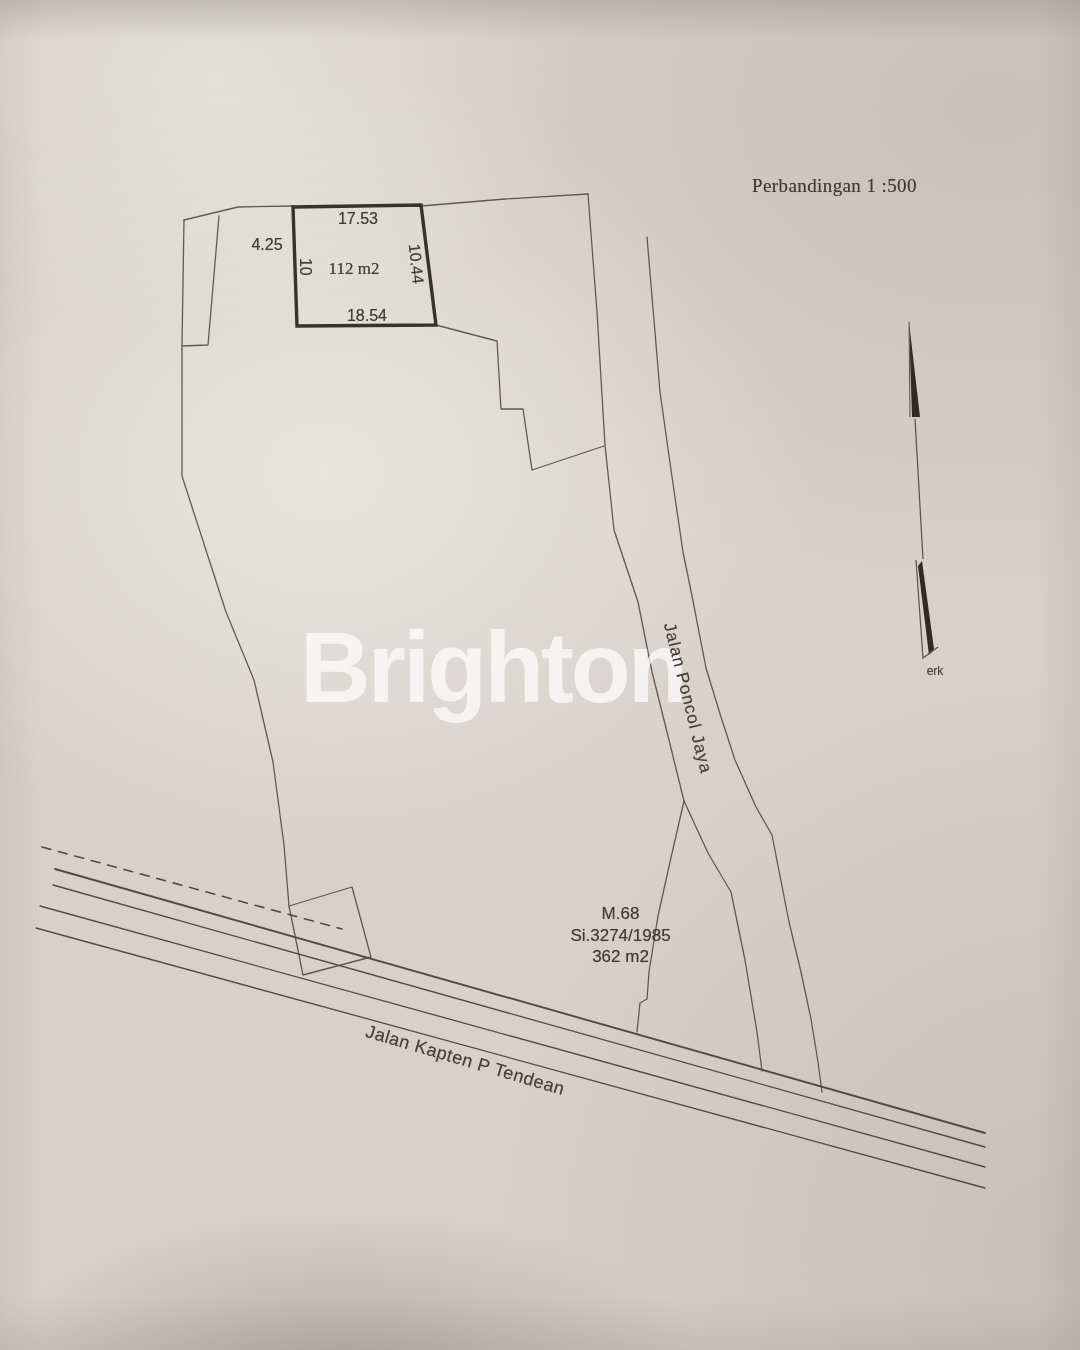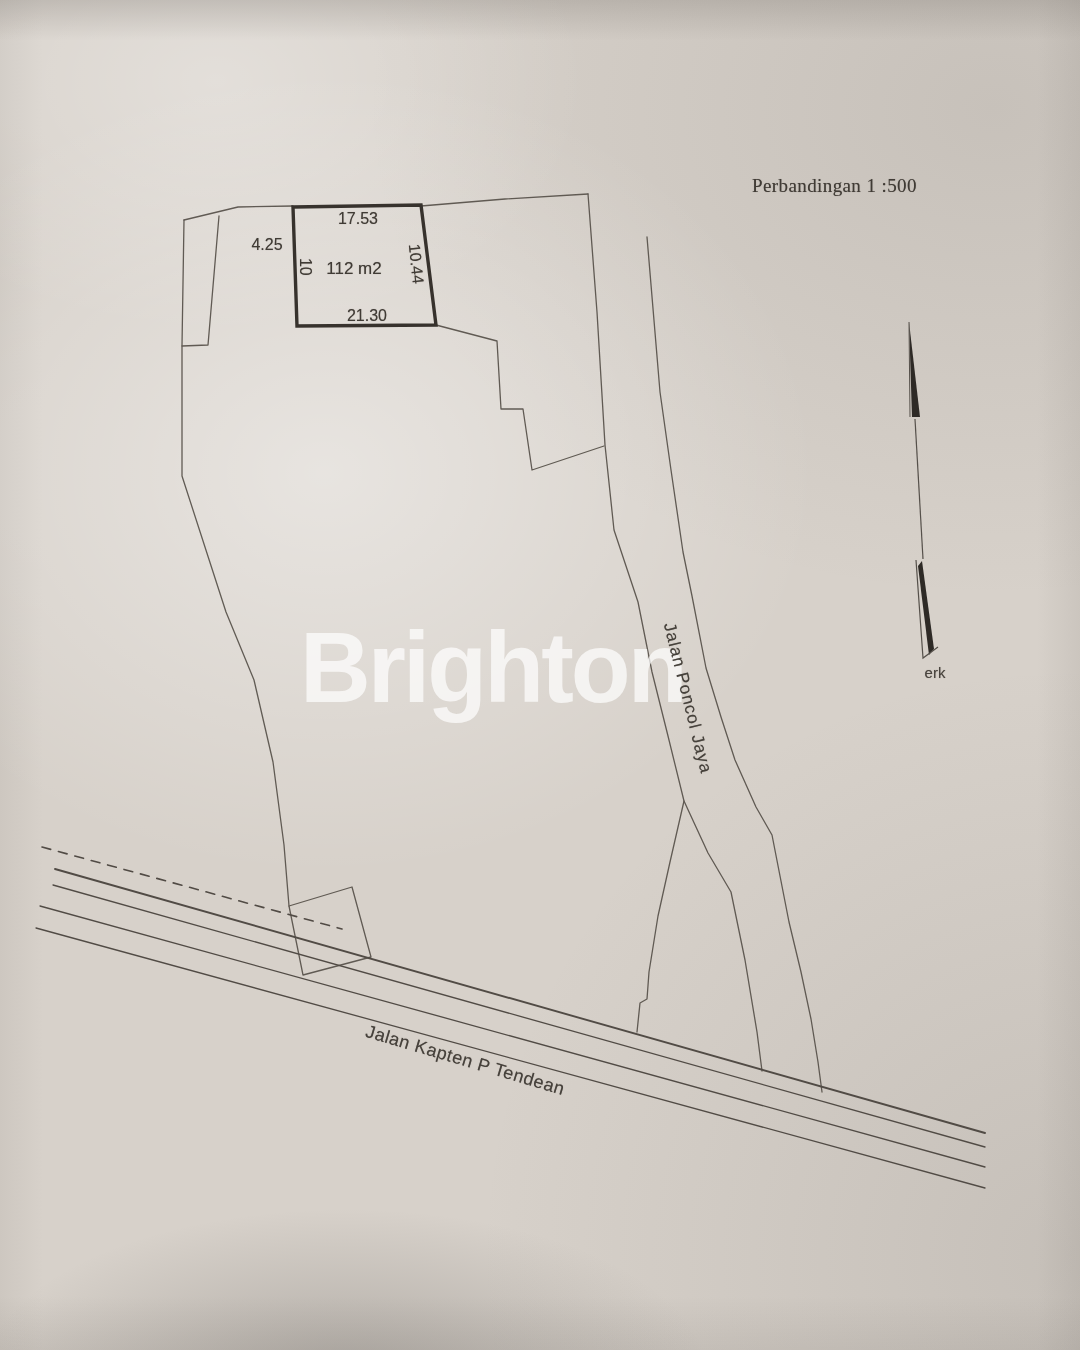--- a/index.html
+++ b/index.html
@@ -22,30 +22,30 @@
     position:absolute;color:#403b35;white-space:nowrap;
     text-shadow:0 0 .7px rgba(64,59,53,.55);
     line-height:1.1;
   }
   .ctr{text-align:center;}
   .scale{left:752px;top:176px;width:230px;font-size:19px;letter-spacing:.4px;font-family:Liberation Serif, serif;}
   .dim{font-size:16px;}
   .d-offset{left:237px;top:208px;width:60px;margin-top:28px;}
   .d-top{left:318px;top:210px;width:80px;}
   .d-left{left:288px;top:258px;width:34px;transform:rotate(90deg);transform-origin:center;}
-  .d-area{left:314px;top:260px;width:80px;font-size:17px;}
+  .d-area{left:314px;top:260px;width:80px;font-size:17px;font-family:Liberation Serif, serif;}
   .d-right{left:386px;top:255px;width:60px;transform:rotate(84deg);transform-origin:center;}
   .d-bottom{left:327px;top:307px;width:80px;}
   .parcel{font-size:17px;line-height:21.5px;}
   .b238{left:303px;top:550px;width:185px;}
   .m68{left:528px;top:903px;width:185px;}
   .street{font-size:17px;letter-spacing:1px;color:#46413b;}
   .poncol{left:587px;top:689px;width:200px;transform:rotate(76deg);transform-origin:center;}
   .tendean{left:350px;top:1051px;width:230px;font-size:18px;letter-spacing:.5px;transform:rotate(16.5deg);transform-origin:center;}
-  .erk{left:913px;top:665px;width:44px;font-size:15px;color:#49443e;}
+  .erk{left:913px;top:665px;width:44px;font-size:12px;color:#49443e;}
   .wm{
     position:absolute;left:300px;top:610px;
     font-size:100px;font-weight:bold;letter-spacing:-3px;
     color:rgba(255,255,255,.70);
     filter:blur(.4px);
     transform:scaleX(.98);transform-origin:left center;
   }
 </style>
 </head>
 <body>
@@ -87,22 +87,27 @@
 
   <div class="wm">Brighton</div>
 
   <div class="lbl scale">Perbandingan 1 :500</div>
 
   <div class="lbl dim ctr d-offset">4.25</div>
   <div class="lbl dim ctr d-top">17.53</div>
   <div class="lbl dim ctr d-left">10</div>
   <div class="lbl dim ctr d-area">112 m2</div>
   <div class="lbl dim ctr d-right">10.44</div>
-  <div class="lbl dim ctr d-bottom">21.30</div>
+  <div class="lbl dim ctr d-bottom">18.54</div>
 
 
+  <div class="lbl parcel ctr m68">
+    <div>M.68</div>
+    <div>Si.3274/1985</div>
+    <div>362 m2</div>
+  </div>
 
   <div class="lbl street ctr poncol">Jalan Poncol Jaya</div>
   <div class="lbl street ctr tendean">Jalan Kapten P Tendean</div>
 
   <div class="lbl ctr erk">erk</div>
 
 </div>
 
 </body></html>

